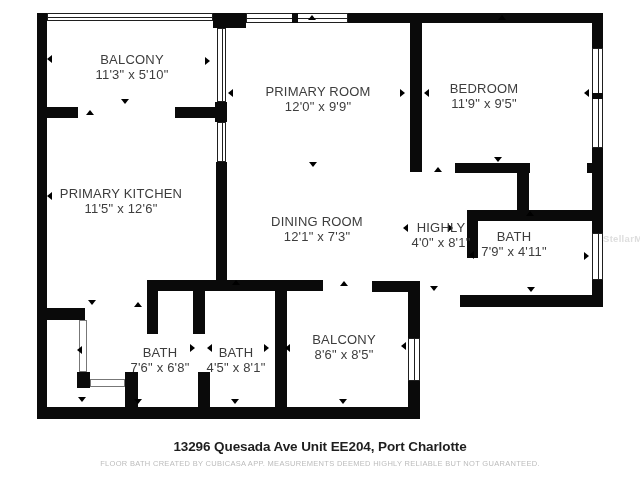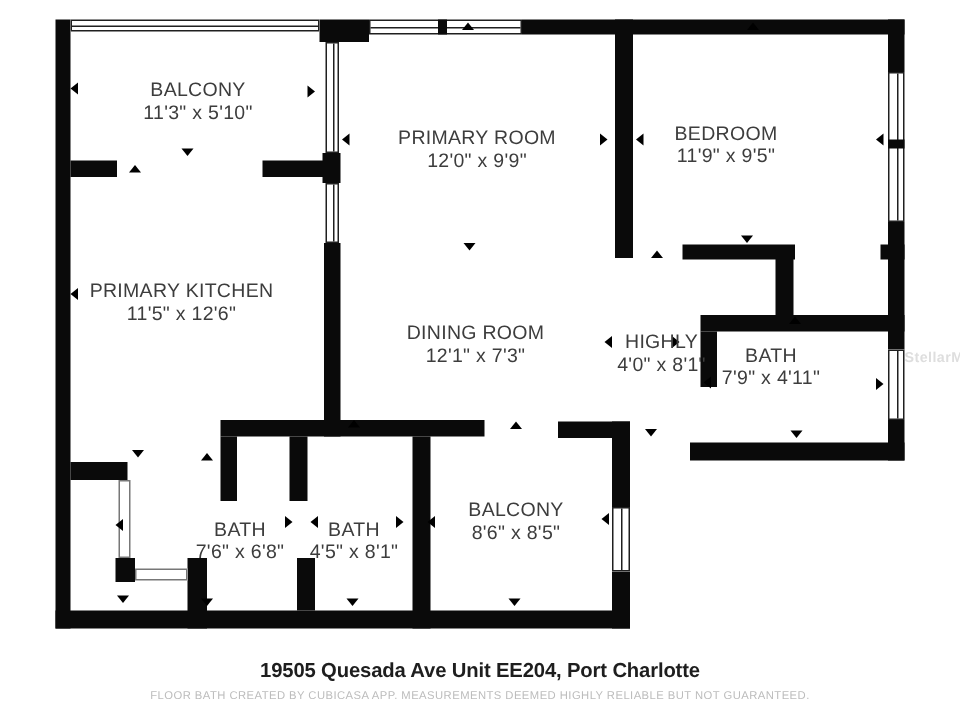--- a/index.html
+++ b/index.html
@@ -153,16 +153,16 @@
   <div class="room-label" style="left:236px;top:360px;">
     <span style="display:block">BATH</span>
     <span style="display:block">4'5" x 8'1"</span>
   </div>
   <div class="room-label" style="left:344px;top:347px;">
     <span style="display:block">BALCONY</span>
     <span style="display:block">8'6" x 8'5"</span>
   </div>
 
   <div class="watermark">StellarMLS</div>
-  <div class="caption">19505 Quesada Ave Unit EE204, Port Charlotte</div>
+  <div class="caption">13296 Quesada Ave Unit EE204, Port Charlotte</div>
   <div class="disclaimer">FLOOR BATH CREATED BY CUBICASA APP. MEASUREMENTS DEEMED HIGHLY RELIABLE BUT NOT GUARANTEED.</div>
 
 </div>
 
 </body></html>

